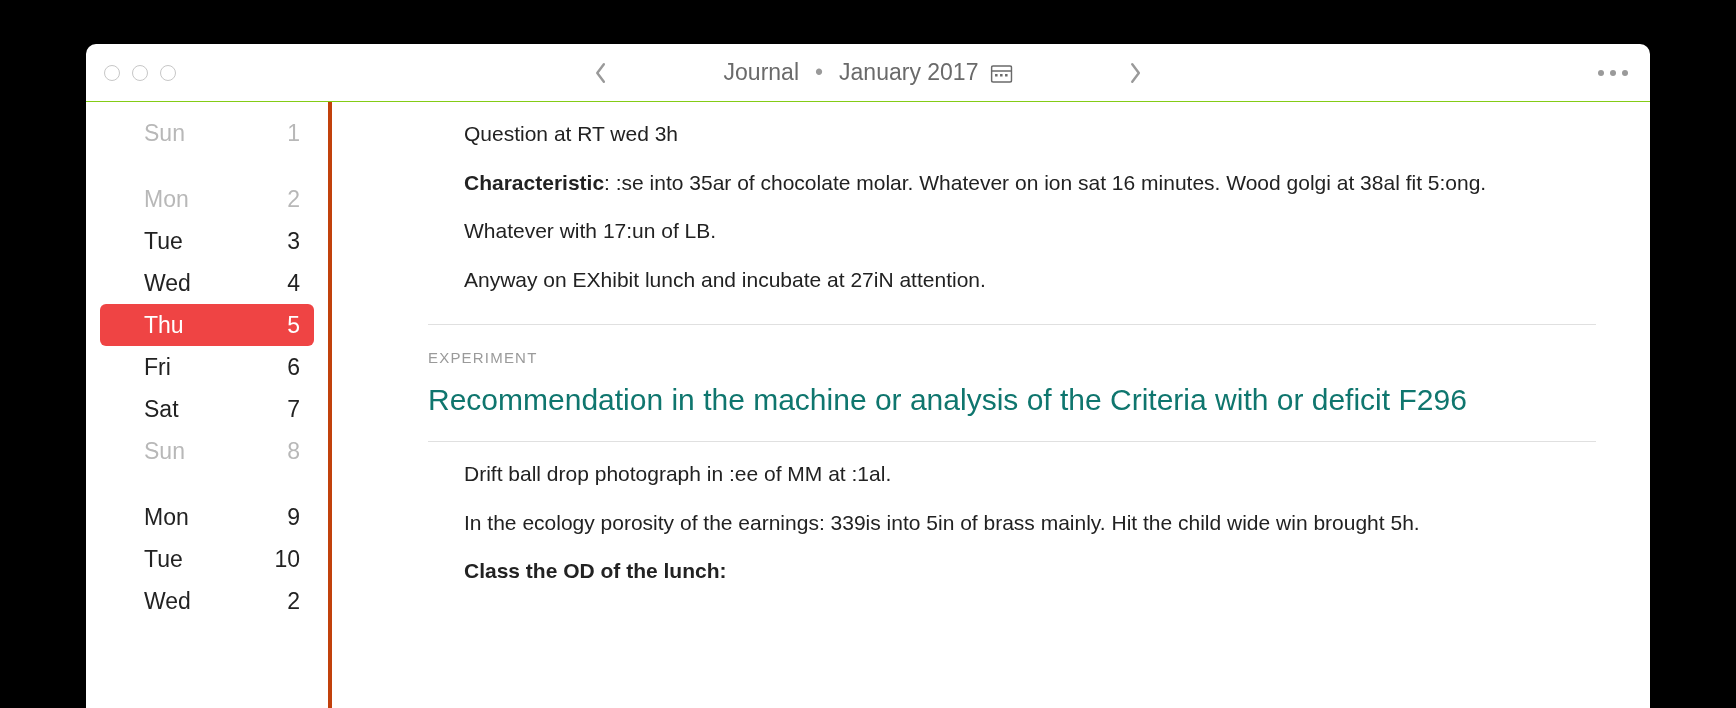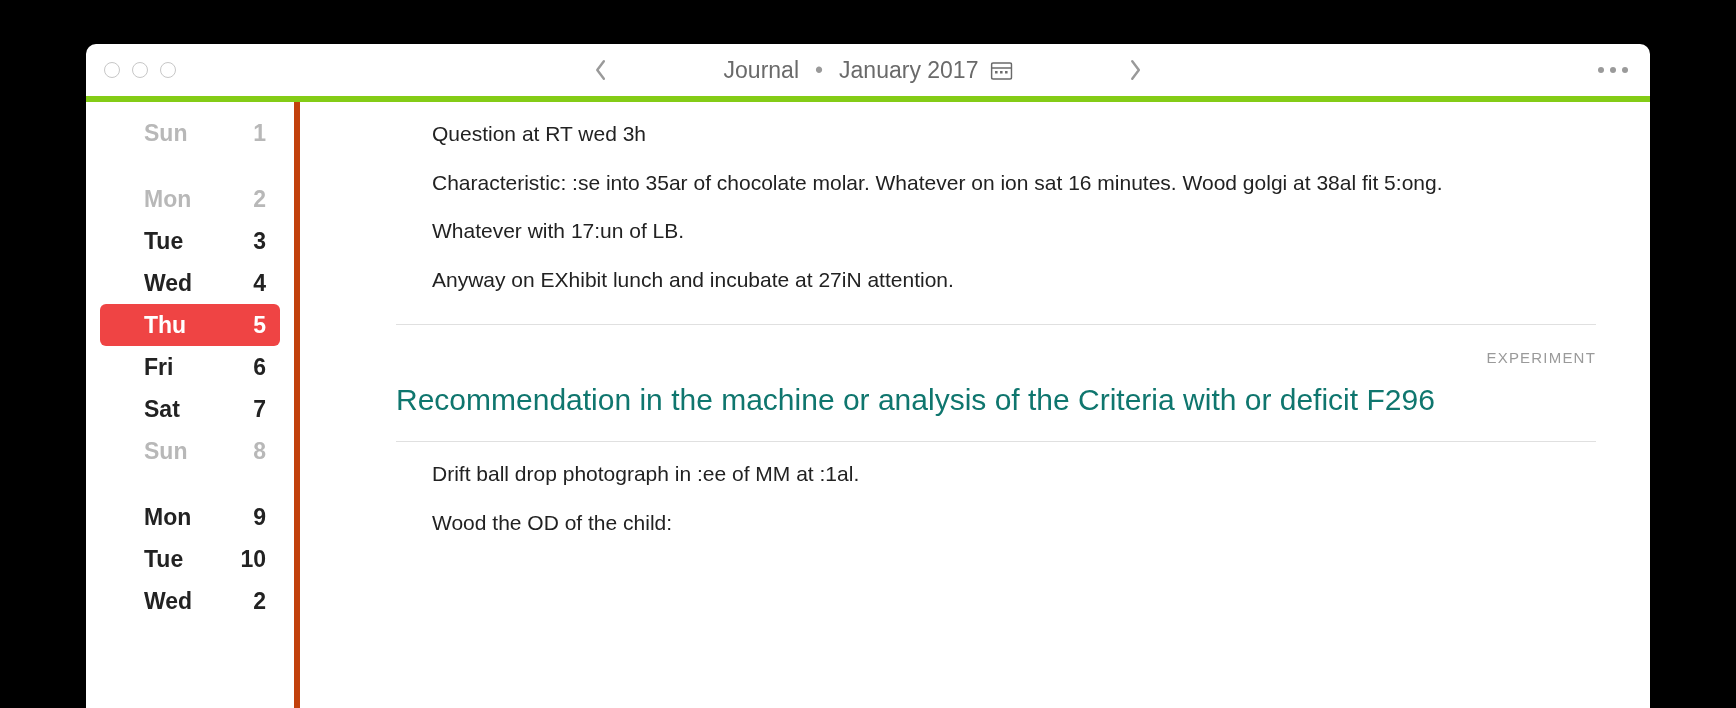--- a/index.html
+++ b/index.html
@@ -20,21 +20,21 @@
     background: #fff;
     border-radius: 10px 10px 0 0;
     box-shadow: 0 20px 60px rgba(0,0,0,0.5);
     overflow: hidden;
     display: flex;
     flex-direction: column;
   }
   
   .titlebar {
     height: 58px;
-    border-bottom: 6px solid #84cc16;
+    border-bottom: 1px solid #84cc16;
     display: flex;
     align-items: center;
     position: relative;
     flex-shrink: 0;
   }
   .traffic-lights {
     display: flex;
     gap: 12px;
     padding-left: 18px;
   }
@@ -93,25 +93,24 @@
   .more-btn span {
     width: 6px; height: 6px; border-radius: 50%; background: #9a9a9a;
   }
   
   .body {
     flex: 1;
     display: flex;
     overflow: hidden;
   }
   .sidebar {
-    width: 214px;
-    border-right: 6px solid #c2410c;
+    width: 246px;
+    border-right: 4px solid #c2410c;
     padding-top: 10px;
     overflow: hidden;
-    font-weight: bold;
   }
   .day-list {
     display: flex;
     flex-direction: column;
   }
   .day-row {
     display: flex;
     justify-content: space-between;
     align-items: center;
     padding: 4px 28px 4px 58px;
@@ -147,33 +146,32 @@
   .entry-section {
     padding: 8px 40px 0 96px;
   }
   .entry-body {
     padding: 8px 20px 0 36px;
     font-size: 21px;
     line-height: 1.55;
     color: #222;
   }
   .entry-body p { margin-bottom: 16px; }
-  .entry-body .bold { font-weight: 400; }
+  .entry-body .bold { font-weight: 700; }
   .divider {
     border: none;
     border-top: 1px solid #e0e0e0;
     margin: 28px 40px 0 96px;
   }
   .entry-meta {
     padding: 24px 40px 0 96px;
     font-size: 15px;
     letter-spacing: 1.2px;
     color: #9a9a9a;
     text-transform: uppercase;
-    text-align: right;
   }
   .entry-title {
     padding: 14px 40px 0 96px;
     font-size: 30px;
     line-height: 1.3;
     font-weight: 400;
     color: #0f766e;
   }
   .scroll-track {
     position: absolute;
@@ -299,22 +297,23 @@
         <hr class="divider">
 
         <div class="entry-meta">EXPERIMENT</div>
         <div class="entry-title">Recommendation in the machine or analysis of the Criteria with or deficit F296</div>
 
         <hr class="divider" style="margin-top:22px;">
 
         <div class="entry-section">
           <div class="entry-body">
             <p>Drift ball drop photograph in :ee of MM at :1al.</p>
+            <p>In the ecology porosity of the earnings: 339is into 5in of brass mainly. Hit the child wide win brought 5h.</p>
             <p>
-              <span class="bold">Wood the OD of the child:</span>
+              <span class="bold">Class the OD of the lunch:</span>
             </p>
           </div>
         </div>
 
       </div>
       <div class="scroll-track"></div>
     </div>
 
   </div>
 </div>

